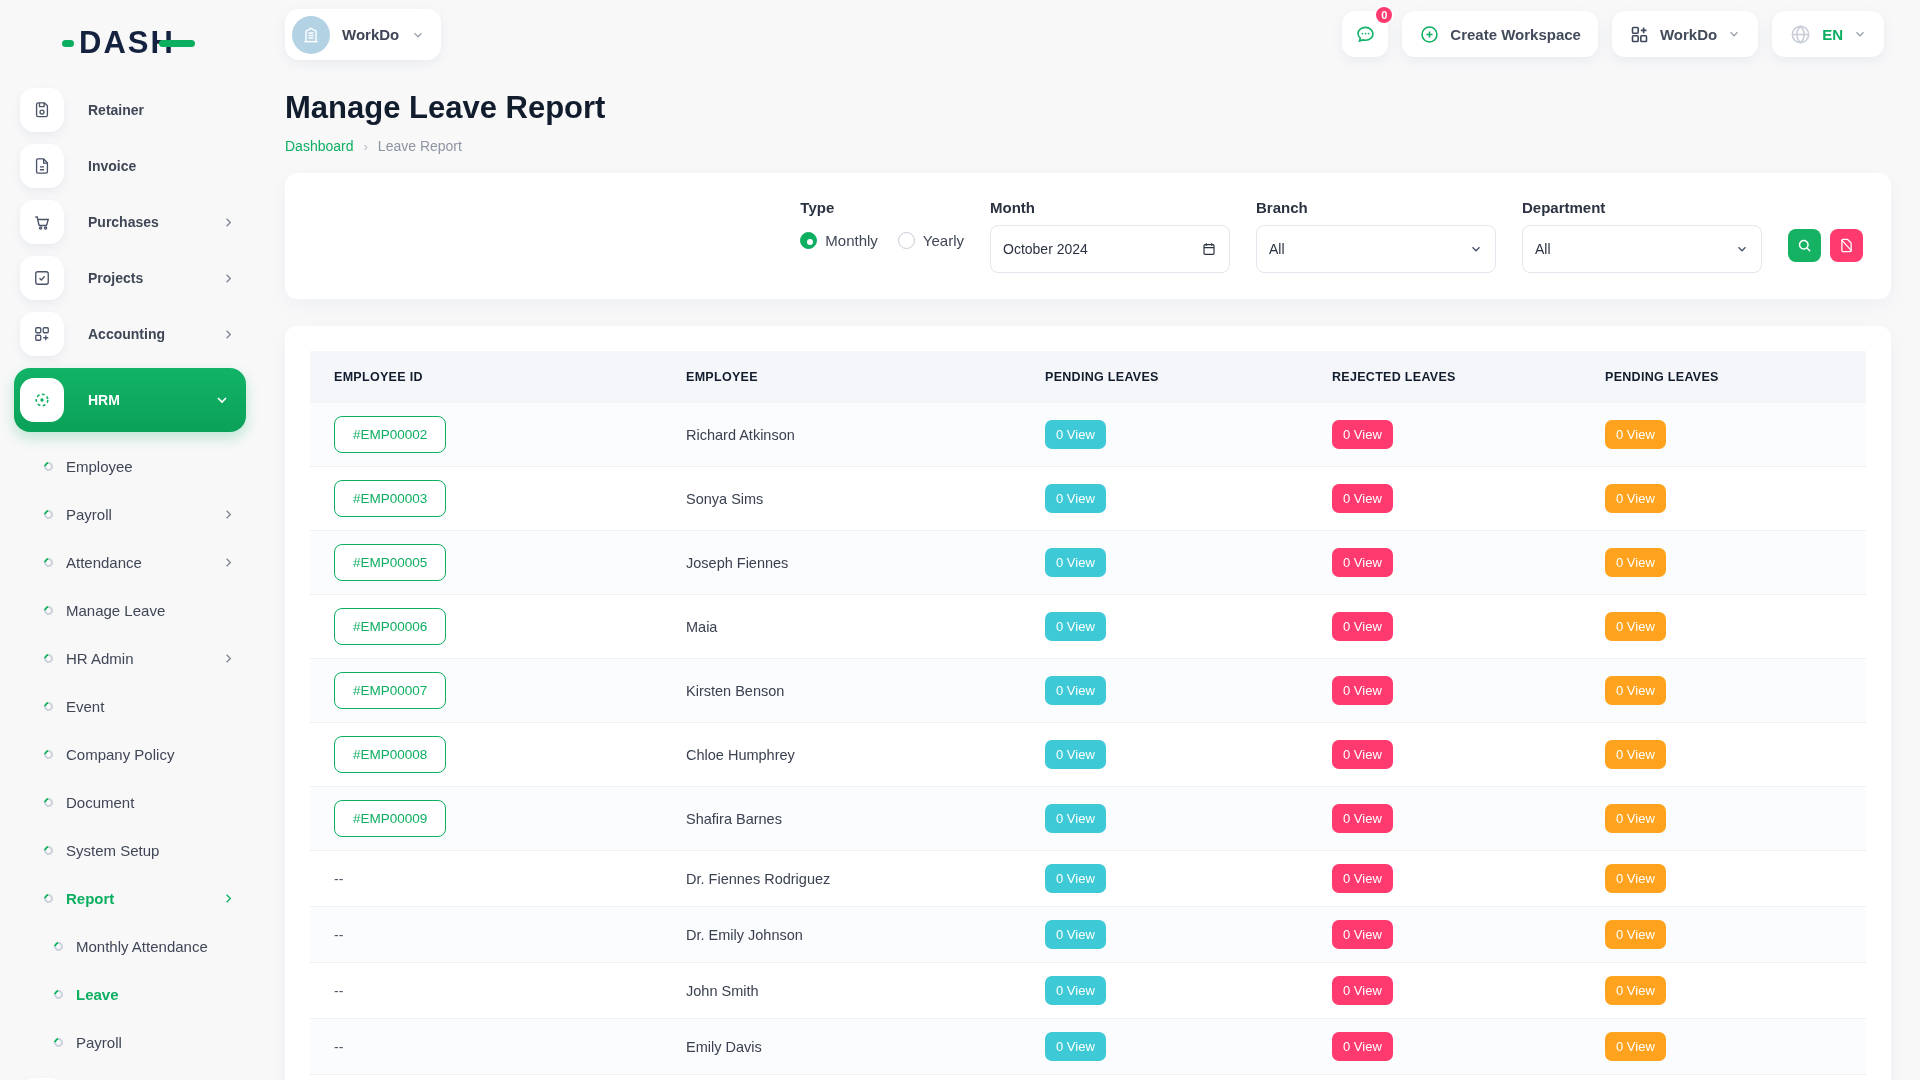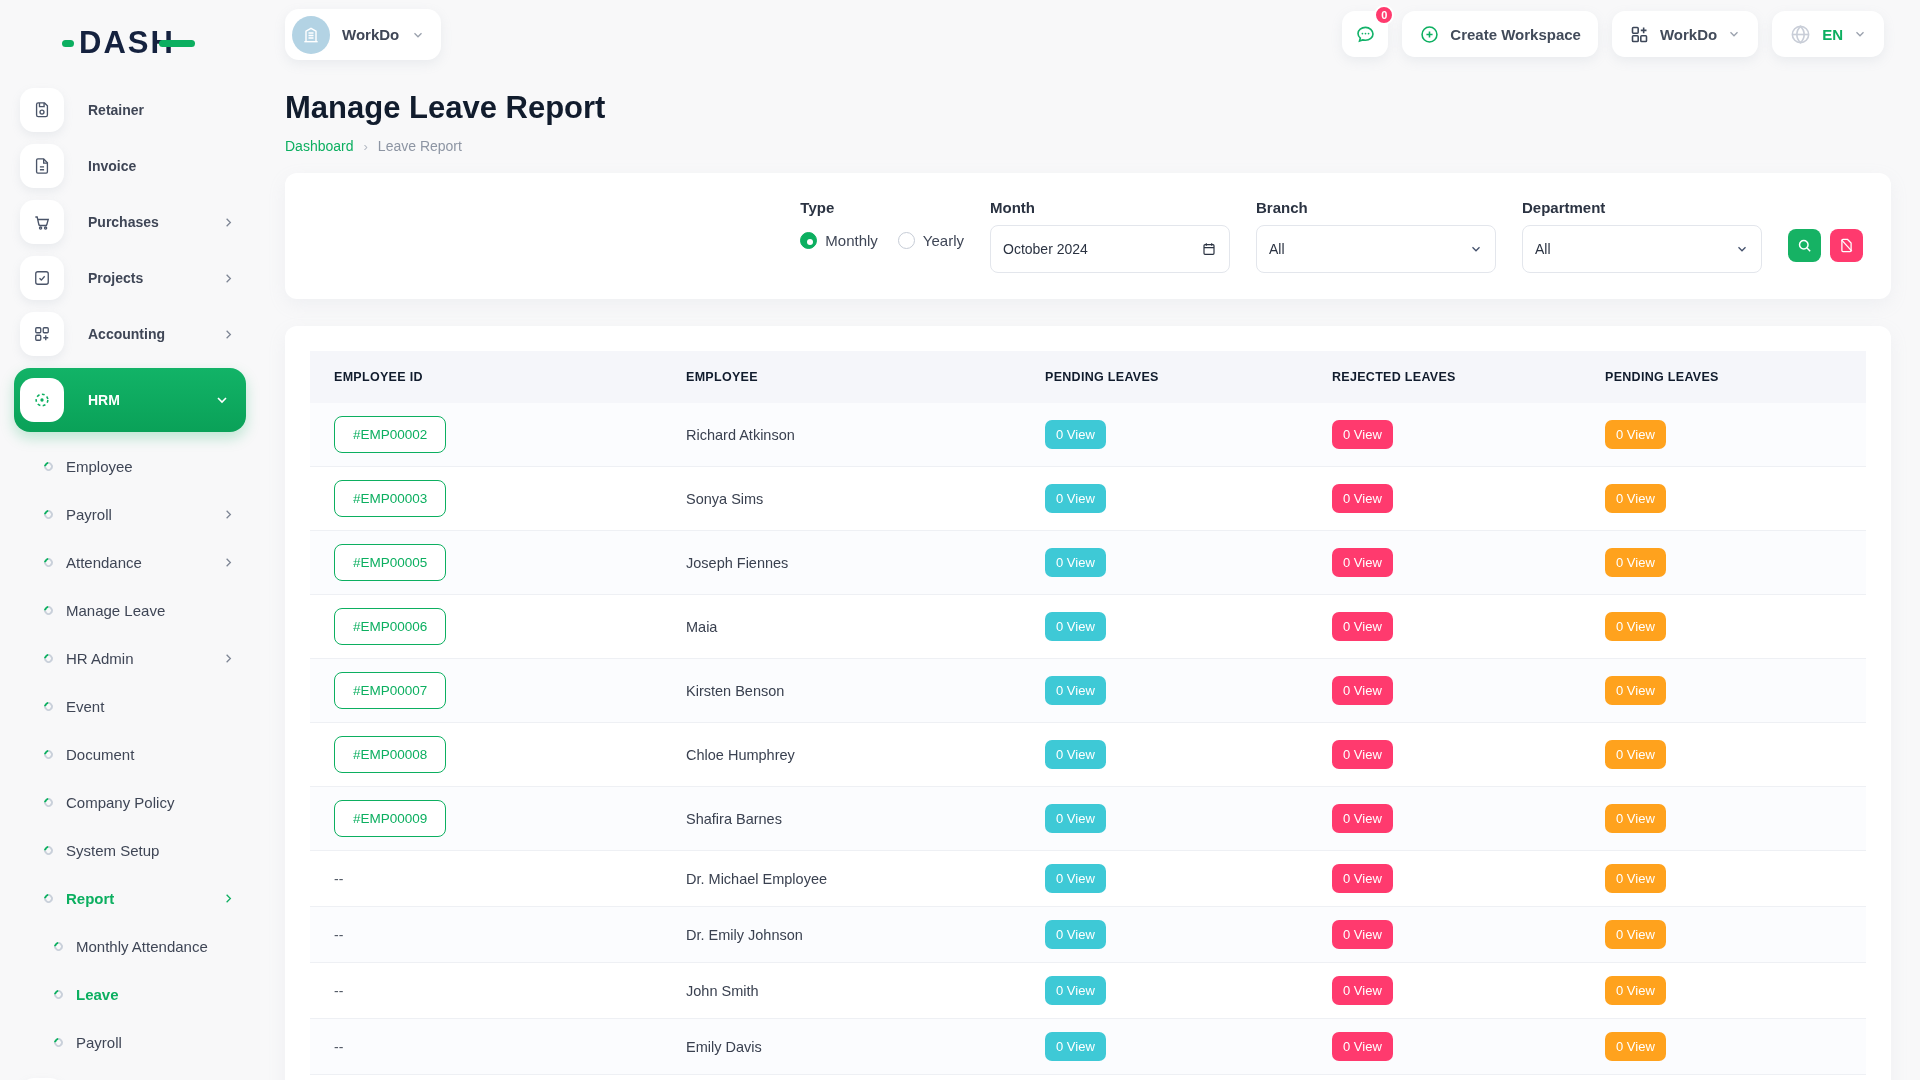--- a/index.html
+++ b/index.html
@@ -221,25 +221,25 @@
             <path d="M9 6l6 6-6 6"></path>
           </svg>
         </span>
       </div>
       <div class="sub-item">
         <span class="bullet"></span>
         <span class="sub-label">Event</span>
       </div>
       <div class="sub-item">
         <span class="bullet"></span>
+        <span class="sub-label">Company Policy</span>
+      </div>
+      <div class="sub-item">
+        <span class="bullet"></span>
         <span class="sub-label">Document</span>
-      </div>
-      <div class="sub-item">
-        <span class="bullet"></span>
-        <span class="sub-label">Company Policy</span>
       </div>
       <div class="sub-item">
         <span class="bullet"></span>
         <span class="sub-label">System Setup</span>
       </div>
       <div class="sub-item active">
         <span class="bullet"></span>
         <span class="sub-label">Report</span>
         <span class="arrow">
           <svg width="15" height="15" viewBox="0 0 24 24" fill="none" stroke="currentColor" stroke-width="2">
@@ -503,21 +503,21 @@
           </tr>
           <tr>
             <td><button class="emp-id">#EMP00009</button></td>
             <td><span class="emp-name">Shafira Barnes</span></td>
             <td><span class="vbadge approved">0 View</span></td>
             <td><span class="vbadge rejected">0 View</span></td>
             <td><span class="vbadge pending">0 View</span></td>
           </tr>
           <tr>
             <td><span class="emp-none">--</span></td>
-            <td><span class="emp-name">Dr. Michael Employee</span></td>
+            <td><span class="emp-name">Dr. Fiennes Rodriguez</span></td>
             <td><span class="vbadge approved">0 View</span></td>
             <td><span class="vbadge rejected">0 View</span></td>
             <td><span class="vbadge pending">0 View</span></td>
           </tr>
           <tr>
             <td><span class="emp-none">--</span></td>
             <td><span class="emp-name">Dr. Emily Johnson</span></td>
             <td><span class="vbadge approved">0 View</span></td>
             <td><span class="vbadge rejected">0 View</span></td>
             <td><span class="vbadge pending">0 View</span></td>

